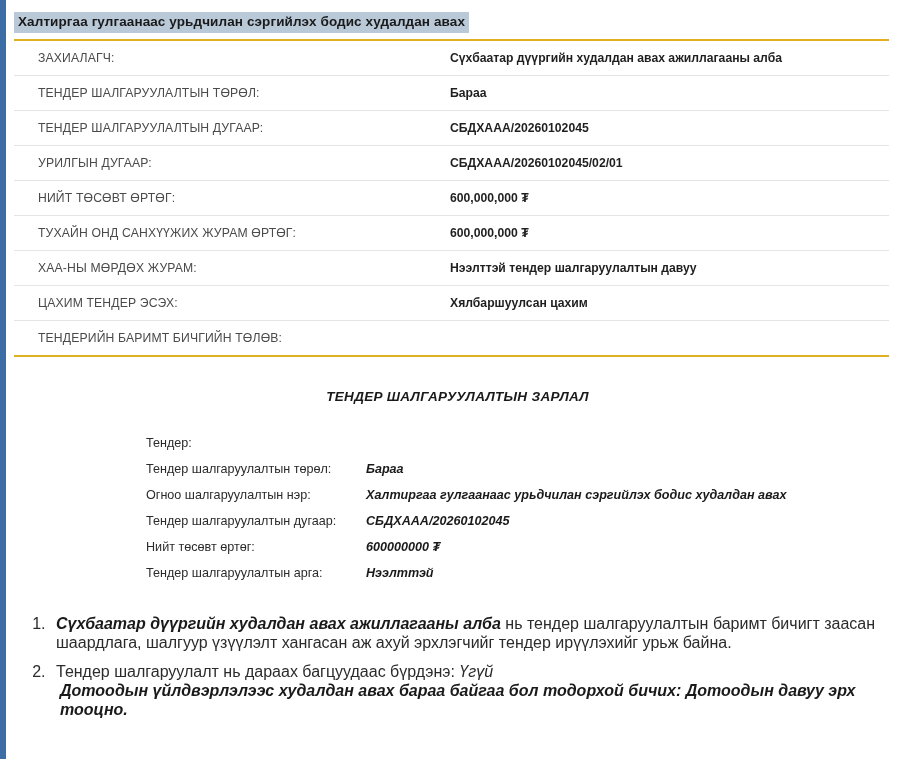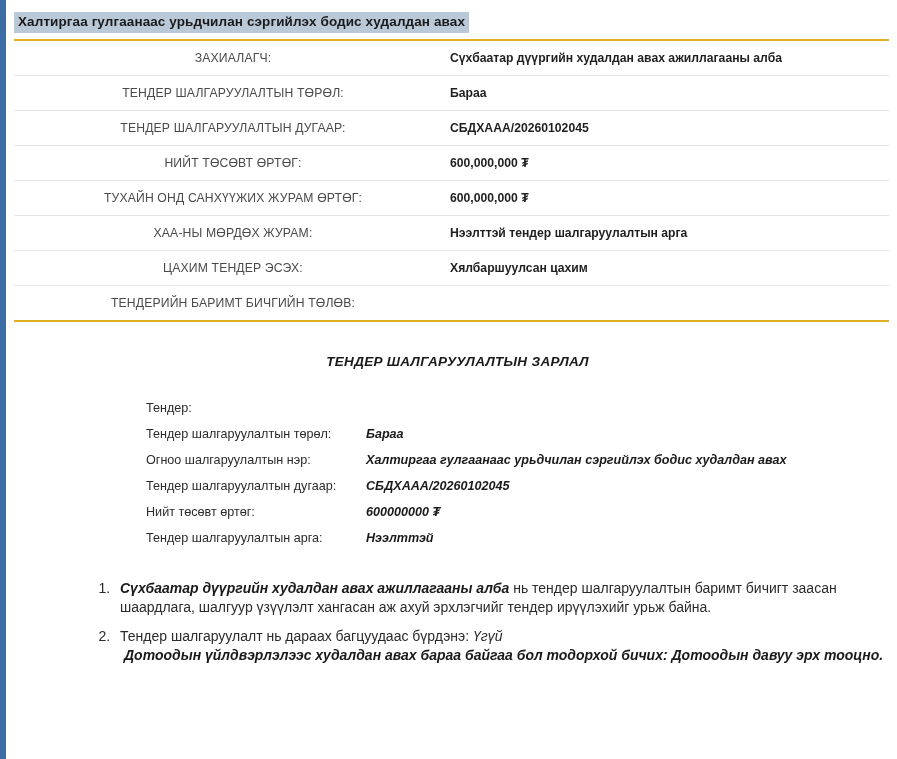--- a/index.html
+++ b/index.html
@@ -69,21 +69,20 @@
     border-bottom: 1px solid #e4e4e4;
     padding: 9px 4px 9px 24px;
     font-size: 12.2px;
     vertical-align: middle;
     height: 16px;
   }
   table.info td.label {
     width: 390px;
     color: #4a4a4a;
     letter-spacing: 0.15px;
-    text-align: center;
   }
   table.info td.value {
     color: #1f1f1f;
     font-weight: bold;
     padding-left: 18px;
   }
   table.info tr.last td {
     border-bottom: none;
   }
   .gold-rule-bottom {
@@ -120,22 +119,22 @@
     padding-right: 20px;
   }
   table.announce td.a-value {
     font-weight: bold;
     font-style: italic;
     color: #1a1a1a;
   }
   
   ol.notes {
     margin: 28px 0 0 0;
-    padding-left: 108px;
-    font-size: 14px;
+    padding-left: 44px;
+    font-size: 16px;
     color: #2b2b2b;
     line-height: 19px;
   }
   ol.notes > li {
     margin-bottom: 10px;
     padding-left: 6px;
   }
   ol.notes .em {
     font-weight: bold;
     font-style: italic;
@@ -173,30 +172,34 @@
         </tr>
         <tr>
           <td class="label">ТЕНДЕР ШАЛГАРУУЛАЛТЫН ТӨРӨЛ:</td>
           <td class="value">Бараа</td>
         </tr>
         <tr>
           <td class="label">ТЕНДЕР ШАЛГАРУУЛАЛТЫН ДУГААР:</td>
           <td class="value">СБДХААА/20260102045</td>
         </tr>
         <tr>
+          <td class="label">УРИЛГЫН ДУГААР:</td>
+          <td class="value">СБДХААА/20260102045/02/01</td>
+        </tr>
+        <tr>
           <td class="label">НИЙТ ТӨСӨВТ ӨРТӨГ:</td>
           <td class="value">600,000,000 ₮</td>
         </tr>
         <tr>
           <td class="label">ТУХАЙН ОНД САНХҮҮЖИХ ЖУРАМ ӨРТӨГ:</td>
           <td class="value">600,000,000 ₮</td>
         </tr>
         <tr>
           <td class="label">ХАА-НЫ МӨРДӨХ ЖУРАМ:</td>
-          <td class="value">Нээлттэй тендер шалгаруулалтын арга</td>
+          <td class="value">Нээлттэй тендер шалгаруулалтын давуу</td>
         </tr>
         <tr>
           <td class="label">ЦАХИМ ТЕНДЕР ЭСЭХ:</td>
           <td class="value">Хялбаршуулсан цахим</td>
         </tr>
         <tr class="last">
           <td class="label">ТЕНДЕРИЙН БАРИМТ БИЧГИЙН ТӨЛӨВ:</td>
           <td class="value"></td>
         </tr>
       </tbody>

